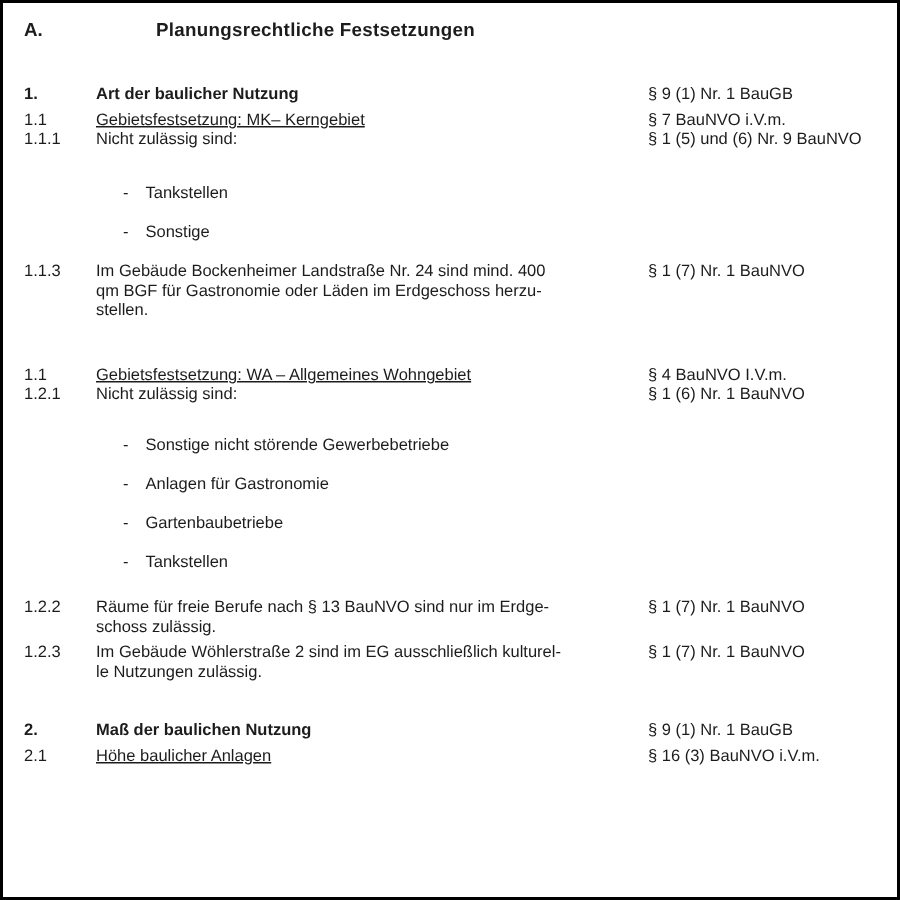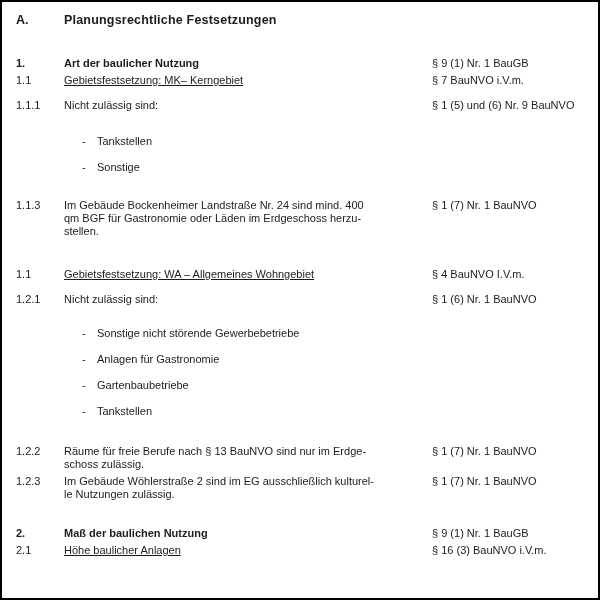--- a/index.html
+++ b/index.html
@@ -31,36 +31,36 @@
     white-space: nowrap;
   }
   .col-text {
     white-space: pre-line;
   }
   .col-ref {
     padding-left: 6px;
     white-space: nowrap;
   }
   .title-row { font-size: 12.5px; }
-  .title-row .col-text { font-weight: bold; letter-spacing: 0.2px; }
+  .title-row .col-text { font-weight: bold; letter-spacing: 0.2px; margin-left: 40px; }
   .title-row .col-num { font-weight: bold; }
   .bold .col-text, .bold .col-num { font-weight: bold; }
   .underline .col-text { text-decoration: underline; }
   .bullet {
     display: flex;
   }
   .bullet .dash {
     width: 15px;
     padding-left: 18px;
     flex: 0 0 auto;
   }
   .mt8  { margin-top: 8px; }
   .mt10 { margin-top: 10px; }
-  .mt12 { margin-top: 12px; }
-  .mt14 { margin-top: 14px; }
+  .mt12 { }
+  .mt14 { margin-top: 4px; }
   .mt16 { margin-top: 4px; }
   .mt26 { margin-top: 26px; }
   .mt30 { margin-top: 30px; }
 </style>
 </head>
 <body>
 
 <div class="frame">
 
   <div class="row title-row">

